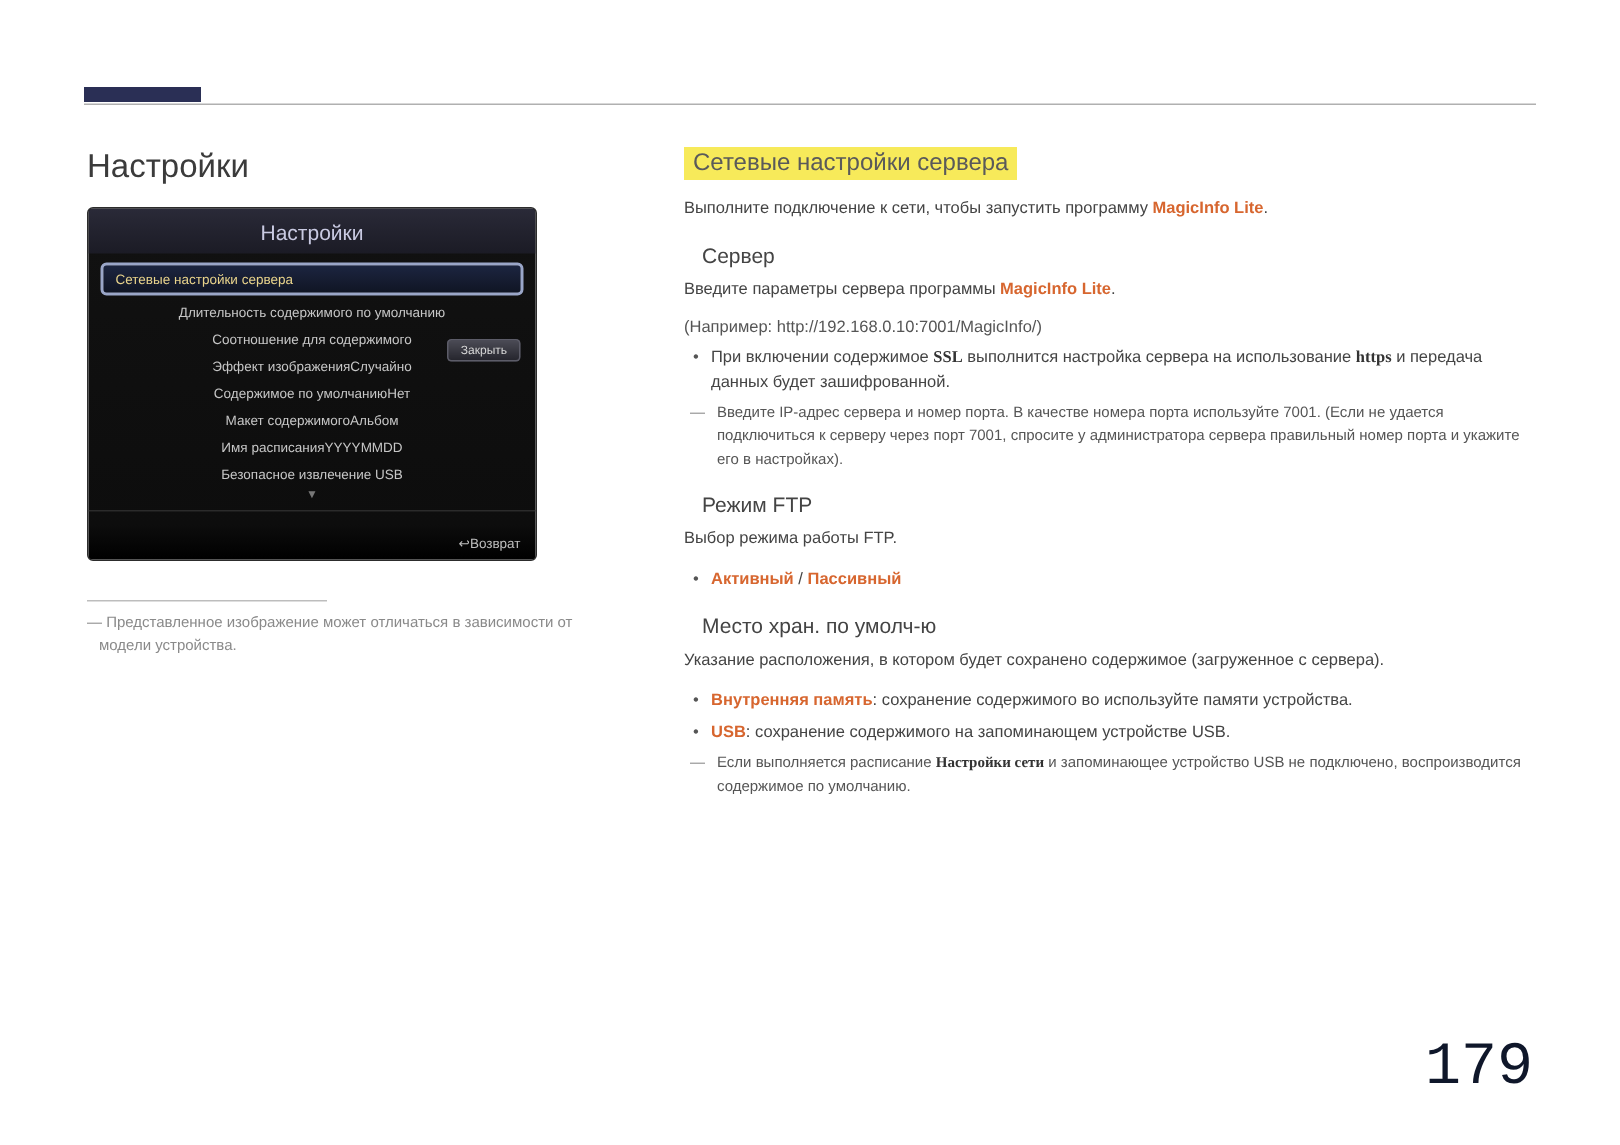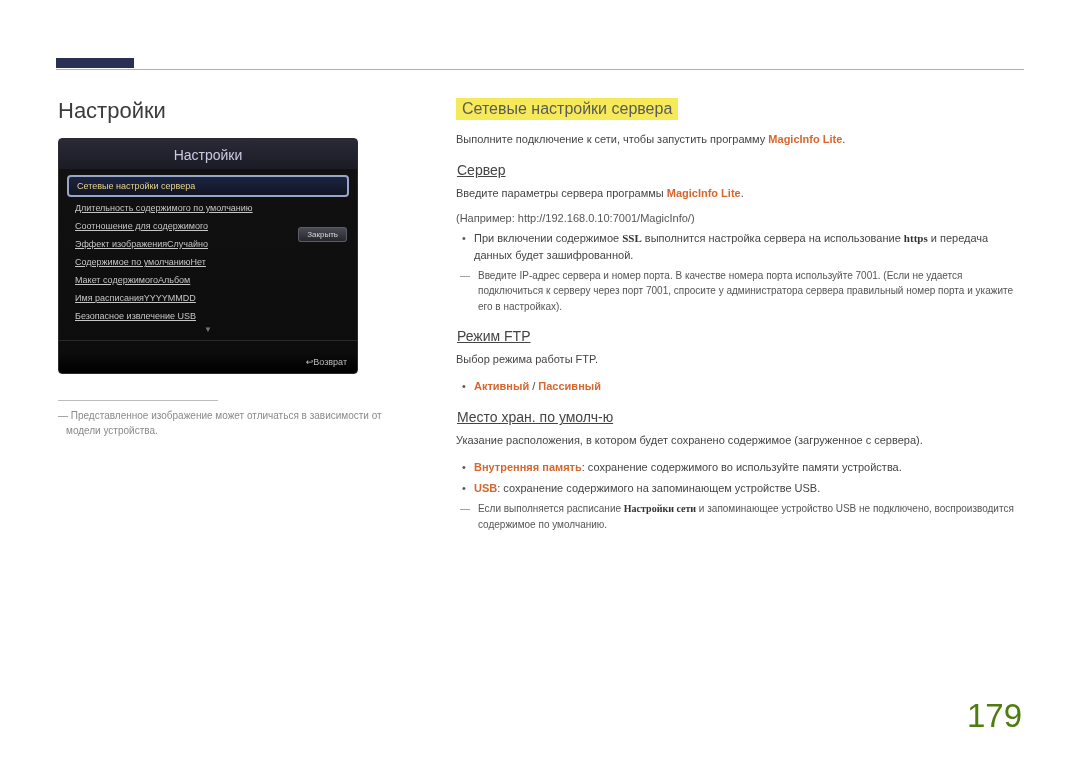--- a/index.html
+++ b/index.html
@@ -64,25 +64,24 @@
     border: 2px solid #9aa6c8;
     border-radius: 4px;
     background: linear-gradient(#1c2540,#101524);
     padding: 4px 8px;
     color: #e8d38b;
     font-size: 9px;
     margin-bottom: 2px;
   }
   .row {
     display: flex;
-    justify-content: flex-start;
+    justify-content: center;
     color: #c6c6c6;
     font-size: 9px;
     padding: 4px 8px;
-    text-decoration: underline;
   }
   .close-area { position: absolute; right: 10px; top: 54px; }
   .close-pill {
     background: linear-gradient(#4b4b55,#26262e);
     border: 1px solid #5c5c68;
     border-radius: 3px;
     color: #d6d6d6;
     font-size: 8px;
     padding: 2px 8px;
   }
@@ -116,21 +115,21 @@
     display: inline-block;
     background: #f7ea5a;
     color: #5a5a5a;
     font-size: 16px;
     padding: 2px 6px;
     margin-bottom: 12px;
   }
   .para { font-size: 11px; color: #444; margin-bottom: 10px; line-height: 1.45; }
   .accent { color: #d7662f; font-weight: 600; }
   .bold { font-weight: 600; color: #333; font-family: Liberation Serif, serif; }
-  .sub-h3 { font-size: 14px; color: #444; margin: 14px 1px 8px; text-decoration: underline; }
+  .sub-h3 { font-size: 14px; color: #444; margin: 14px 12px 8px; }
   .example { font-size: 11px; color: #555; margin-bottom: 6px; }
   ul.bullets { list-style: none; padding-left: 18px; }
   ul.bullets > li {
     position: relative;
     font-size: 11px;
     color: #444;
     line-height: 1.55;
     margin-bottom: 4px;
   }
   ul.bullets > li::before {
@@ -150,23 +149,24 @@
   .dash-item::before {
     content: "―";
     position: absolute;
     left: 4px;
     color: #888;
   }
   .page-number {
     position: absolute;
     right: 58px;
     bottom: 28px;
-    font-size: 33px;
-    color: #4d7c0f;
+    font-size: 40px;
+    color: #0f172a;
     font-weight: 300;
+    font-family: Liberation Mono, monospace;
   }
 </style>
 </head>
 <body>
 
 <div class="top-bar"></div>
 
 <div class="page">
 
   <div class="left-col">

